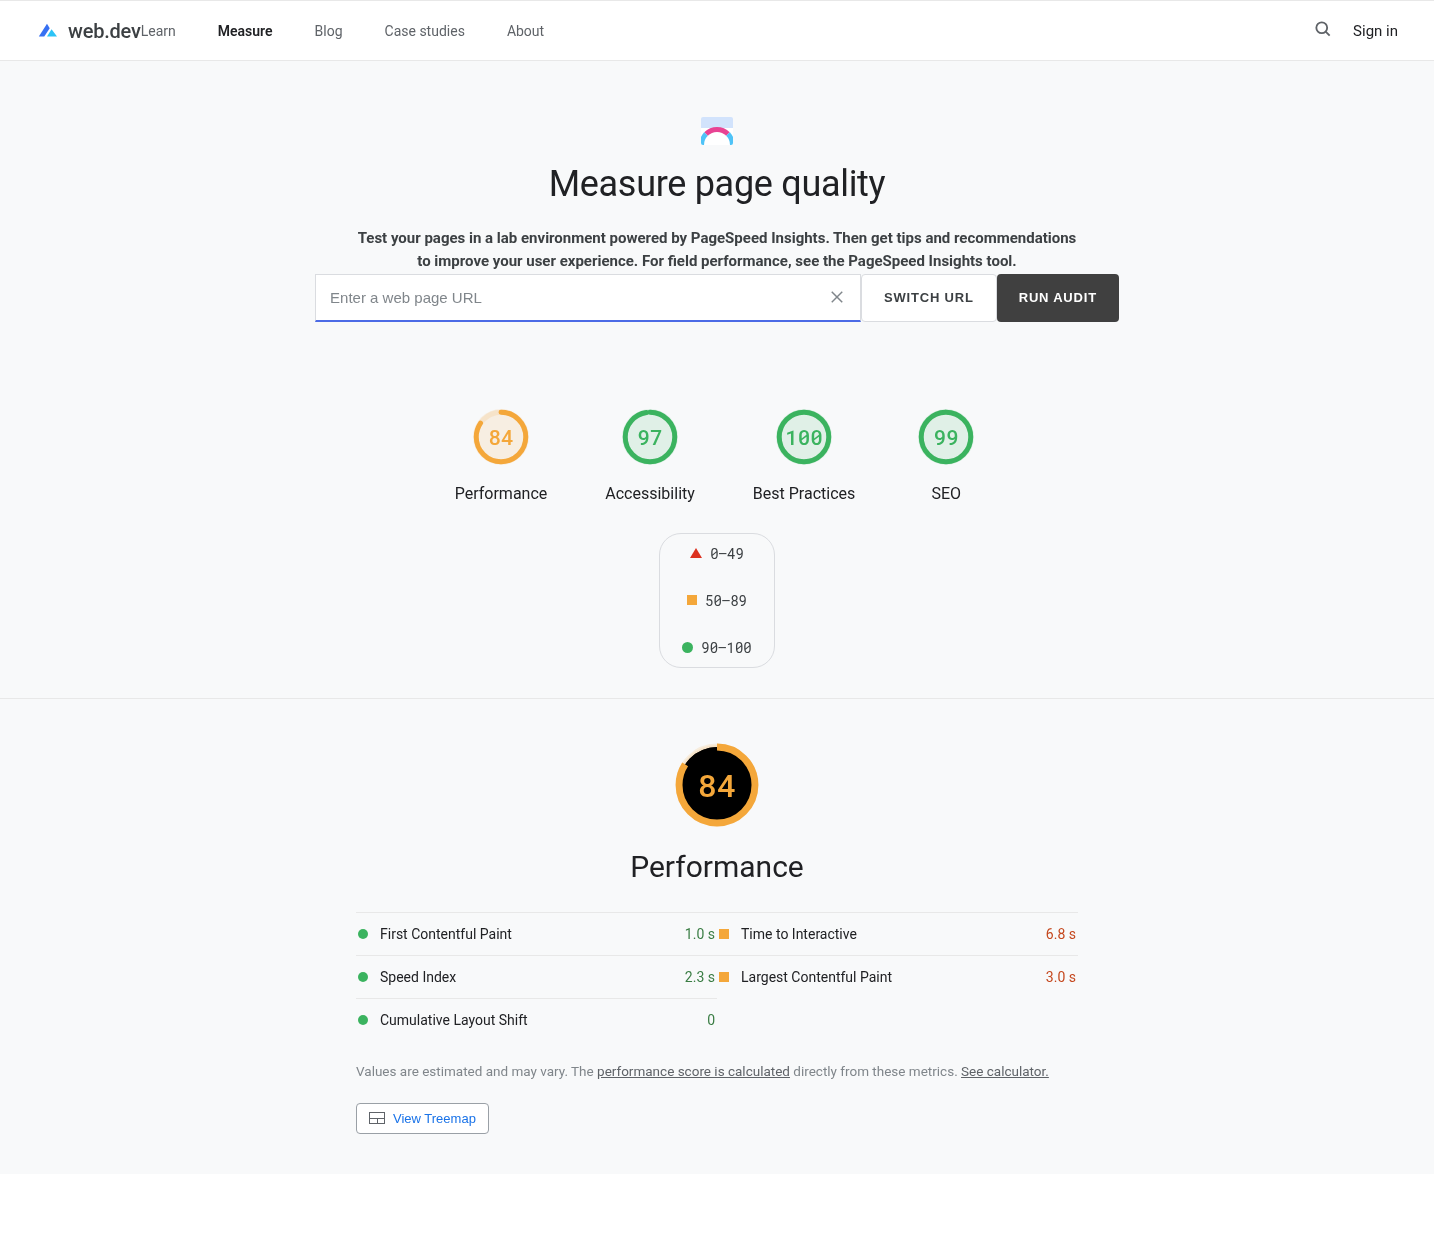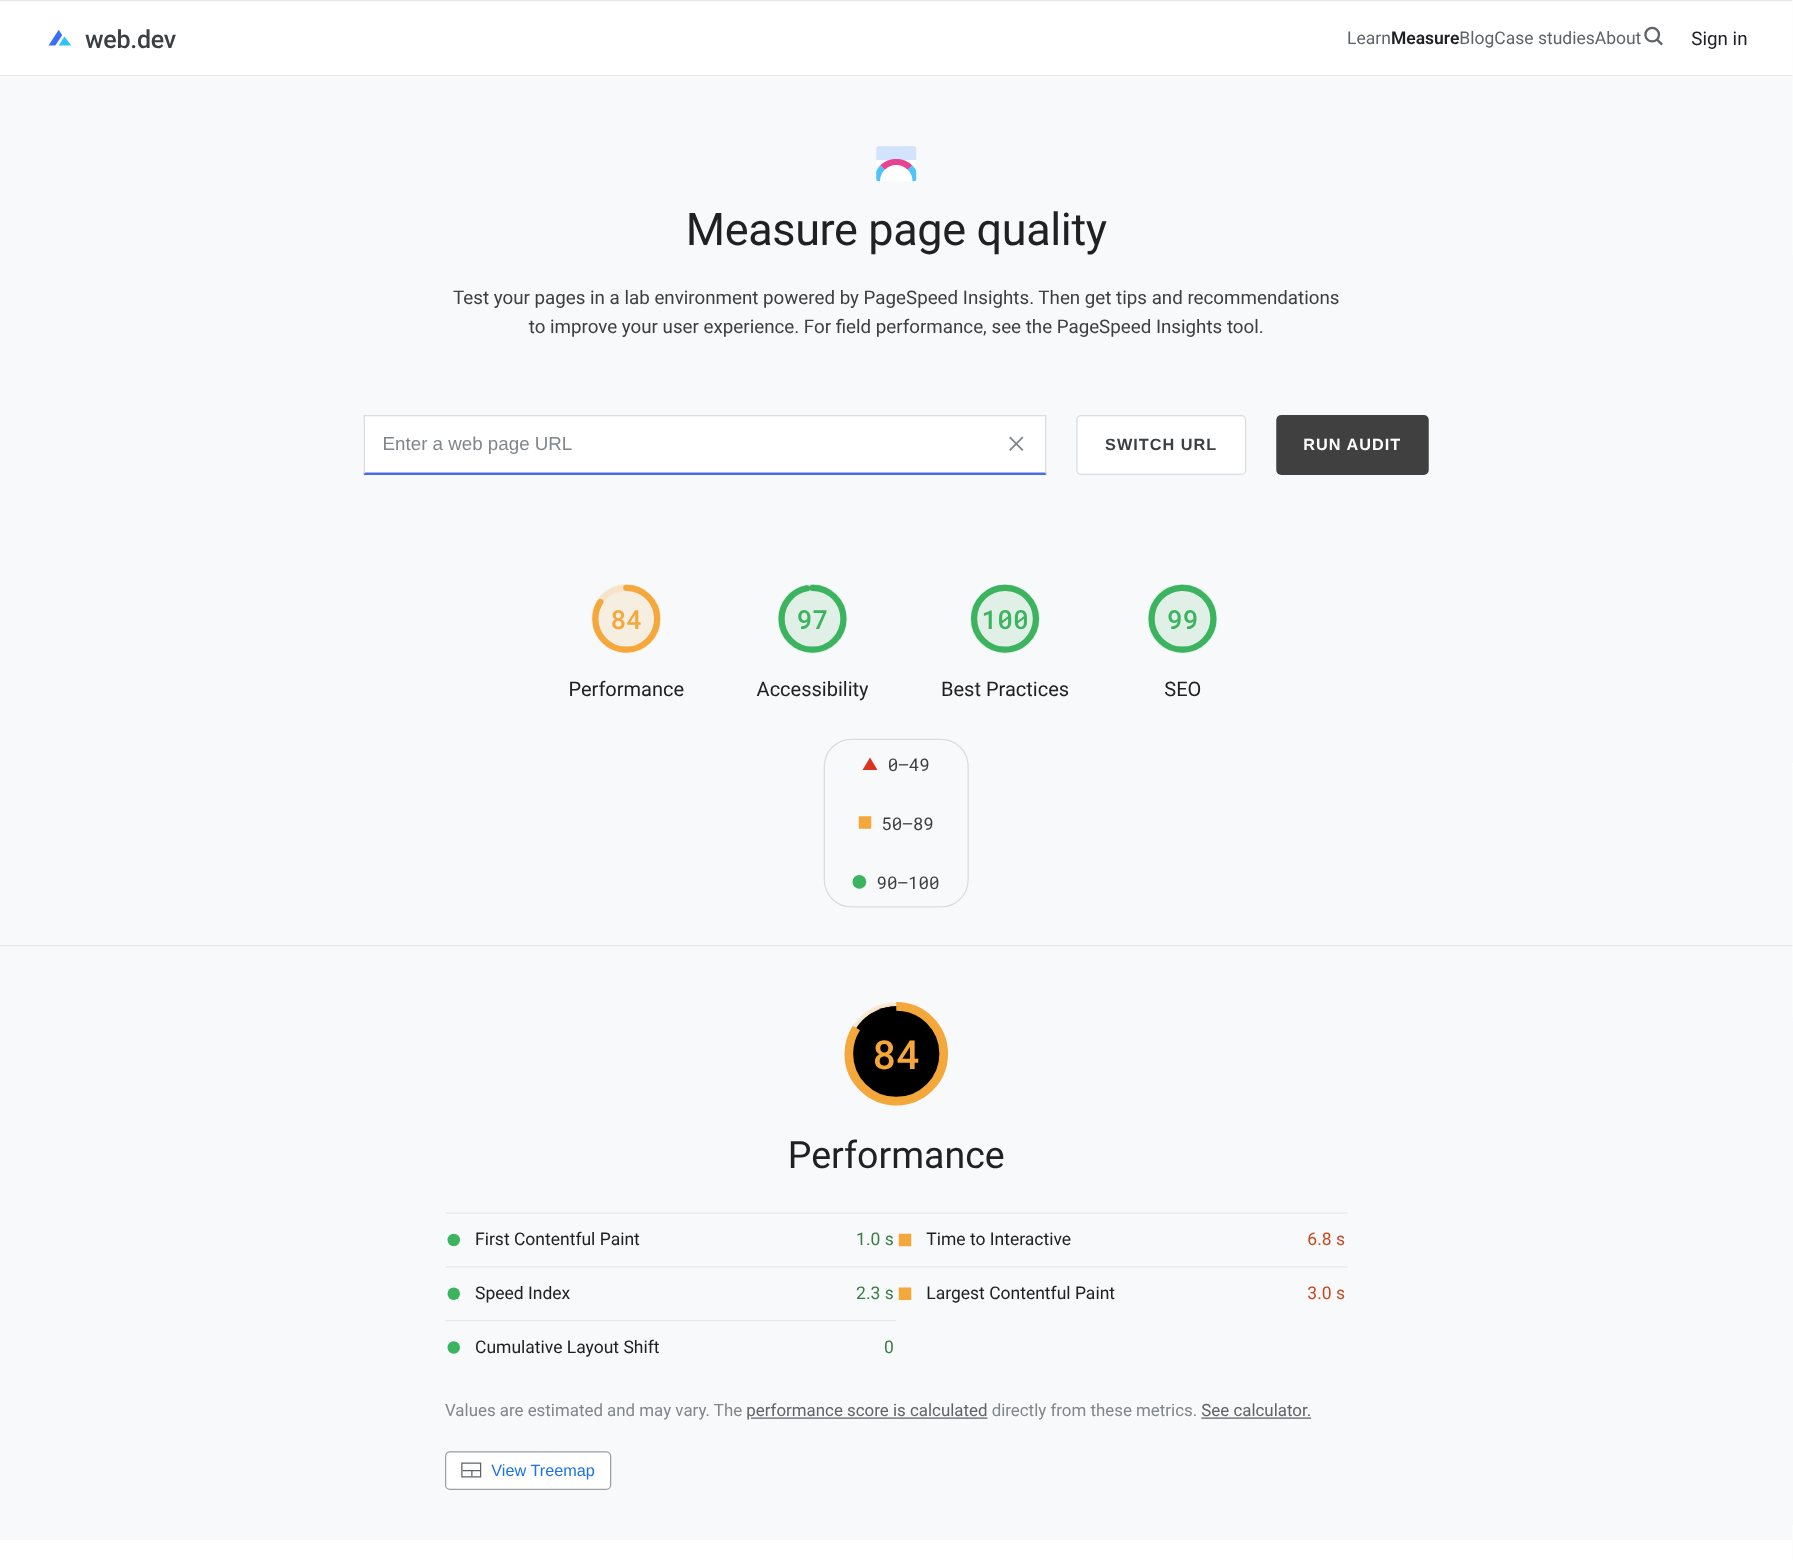--- a/index.html
+++ b/index.html
@@ -4,37 +4,37 @@
 <style>
 * { margin: 0; padding: 0; box-sizing: border-box; }
 body { font-family: -apple-system, BlinkMacSystemFont, "Segoe UI", Roboto, "Helvetica Neue", Arial, sans-serif; color: #202124; background: #fff; width: 1434px; }
 .scale { transform-origin: top left; }
 
 
 .header { height: 61px; border-bottom: 1px solid #e8e8e8; border-top: 1px solid #e8e8e8; display: flex; align-items: center; padding: 0 36px; background: #fff; }
 .logo-wrap { display: flex; align-items: center; gap: 10px; }
 .logo-icon svg { display: block; }
 .logo-text { font-size: 20px; color: #3c4043; font-weight: 500; letter-spacing: -0.2px; }
-.nav { flex: 1; display: flex; justify-content: flex-end; }
+.nav { flex: 1; display: flex; justify-content: flex-start; gap: 42px; }
 .nav-item { font-size: 14px; color: #5f6368; cursor: pointer; }
 .nav-item.active { color: #202124; font-weight: 600; }
 .header-right { display: flex; align-items: center; gap: 20px; }
 .search-icon { cursor: pointer; color: #5f6368; }
 .signin { font-size: 15px; color: #202124; cursor: pointer; }
 
 
 .main { background: #f8f9fa; padding: 0 0 40px 0; }
 .hero { padding-top: 56px; text-align: center; }
 .hero-icon { width: 32px; height: 28px; margin: 0 auto 18px; background: linear-gradient(#d2e3fc 40%, #fff 40%); position: relative; overflow: hidden; border-radius: 2px; }
 .hero-icon::after { content: ""; position: absolute; bottom: -18px; left: 50%; transform: translateX(-50%); width: 26px; height: 26px; border-radius: 50%; border: 5px solid; border-color: #e84393 #4fc3f7 #4fc3f7 #4fc3f7; }
 .page-title { font-size: 36px; font-weight: 400; letter-spacing: -0.3px; color: #202124; margin-bottom: 22px; }
-.page-desc { font-size: 15px; color: #3c4043; max-width: 720px; margin: 0 auto; line-height: 1.55; }
-
-
-.url-row { display: flex; justify-content: center; gap: 24px; margin-top: 58px; }
+.page-desc { font-size: 15px; color: #3c4043; max-width: 720px; margin: 0 auto; line-height: 1.55; font-weight: bold; }
+
+
+.url-row { display: flex; justify-content: center; }
 .url-input-wrap { width: 546px; height: 48px; background: #fff; border: 1px solid #dadce0; border-bottom: 2px solid #4C6BE6; display: flex; align-items: center; padding: 0 14px; }
 .url-input { flex: 1; border: none; outline: none; font-size: 15px; color: #202124; background: transparent; }
 .url-input::placeholder { color: #80868b; }
 .clear-icon { color: #80868b; cursor: pointer; width: 18px; height: 18px; }
 .btn { height: 48px; padding: 0 22px; border-radius: 4px; font-size: 13px; letter-spacing: 0.8px; font-weight: 600; cursor: pointer; display: flex; align-items: center; }
 .btn-outline { background: #fff; border: 1px solid #dadce0; color: #3c4043; }
 .btn-primary { background: #404040; border: none; color: #fff; }
 
 
 .gauges { display: flex; justify-content: center; gap: 58px; margin-top: 82px; }

